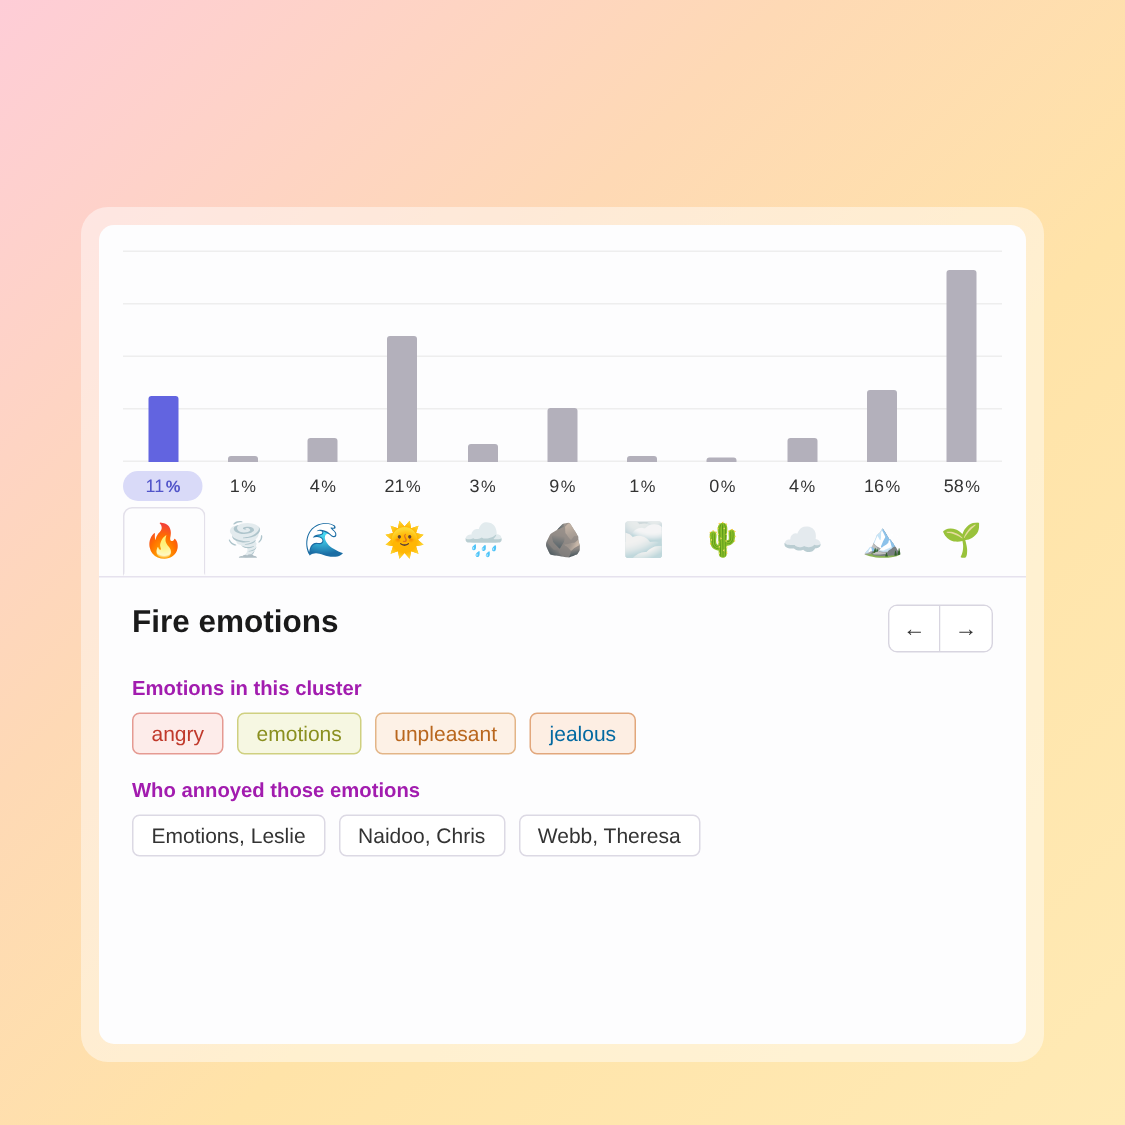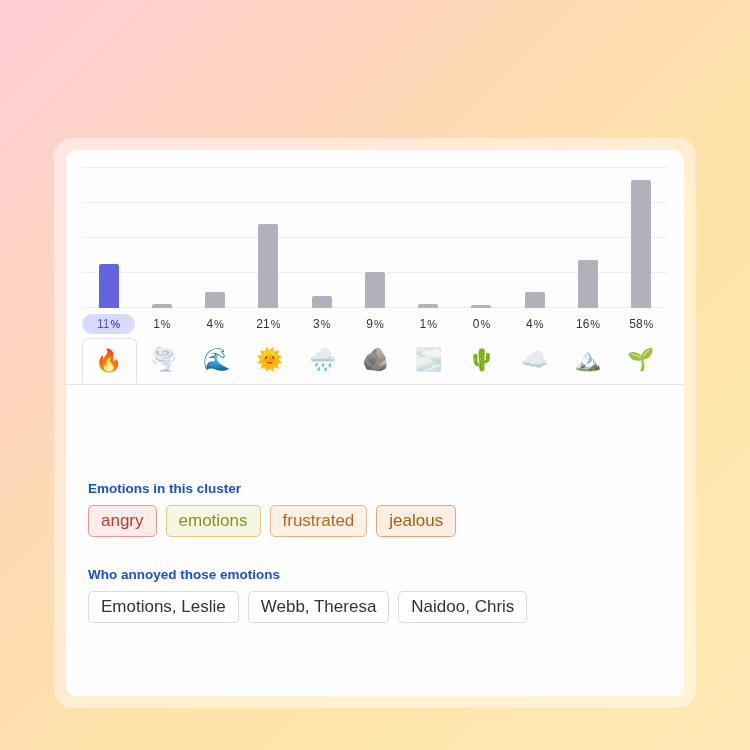--- a/index.html
+++ b/index.html
@@ -22,21 +22,20 @@
     padding: 12px;
   }
   .panel {
     width: 100%;
     height: 100%;
     background: #fdfdfe;
     border-radius: 10px;
     overflow: hidden;
     display: flex;
     flex-direction: column;
-    gap: 48px;
   }
   .chart-area {
     padding: 18px 16px 0 16px;
     border-bottom: 1px solid #e6e2ee;
   }
   .bars-row {
     position: relative;
     height: 140px;
     display: flex;
     align-items: flex-end;
@@ -136,33 +135,33 @@
   .subtitle {
     font-size: 13.5px;
     color: #2b2b2b;
     line-height: 1.45;
     margin-top: 6px;
   }
   .subtitle .bold { font-weight: 600; }
   .section-label {
     font-size: 13.5px;
     font-weight: 600;
-    color: #1d4ed8;
-    margin-top: 30px;
+    color: #a21caf;
+    margin-top: 16px;
   }
   .chips {
     display: flex;
     flex-wrap: wrap;
     gap: 9px;
     margin-top: 9px;
   }
   .chip {
     padding: 5px 12px;
     border-radius: 5px;
-    font-size: 17px;
+    font-size: 14px;
     border: 1px solid;
   }
   .chip.person {
     border-color: #dcd9e4;
     background: #fff;
     color: #333;
   }
 </style>
 </head>
 <body>
@@ -266,31 +265,42 @@
           <div class="icon-cell">🪨</div>
           <div class="icon-cell">🌫️</div>
           <div class="icon-cell">🌵</div>
           <div class="icon-cell">☁️</div>
           <div class="icon-cell">🏔️</div>
           <div class="icon-cell">🌱</div>
         </div>
     </div>
 
     <div class="detail">
+      <div class="detail-head">
+        <div class="title">Fire emotions</div>
+        <div class="nav">
+          <button>
+              <span>←</span>
+            </button>
+          <button>
+              <span>→</span>
+            </button>
+        </div>
+      </div>
 
       <div class="section-label">Emotions in this cluster</div>
       <div class="chips" id="emotion-chips">
           <span class="chip" style="color: rgb(192, 57, 43); background: rgb(253, 236, 234); border-color: rgb(229, 154, 146);">angry</span>
           <span class="chip" style="color: rgb(138, 143, 31); background: rgb(246, 247, 226); border-color: rgb(207, 208, 128);">emotions</span>
-          <span class="chip" style="color: rgb(185, 103, 30); background: rgb(253, 241, 230); border-color: rgb(227, 181, 135);">frustrated</span>
-          <span class="chip" style="color: #a16207; background: rgb(253, 238, 227); border-color: rgb(226, 167, 124);">jealous</span>
+          <span class="chip" style="color: rgb(185, 103, 30); background: rgb(253, 241, 230); border-color: rgb(227, 181, 135);">unpleasant</span>
+          <span class="chip" style="color: #0369a1; background: rgb(253, 238, 227); border-color: rgb(226, 167, 124);">jealous</span>
         </div>
 
       <div class="section-label">Who annoyed those emotions</div>
       <div class="chips" id="people-chips">
           <span class="chip person">Emotions, Leslie</span>
+          <span class="chip person">Naidoo, Chris</span>
           <span class="chip person">Webb, Theresa</span>
-          <span class="chip person">Naidoo, Chris</span>
         </div>
     </div>
 
   </div>
 </div>
 
 </body></html>

